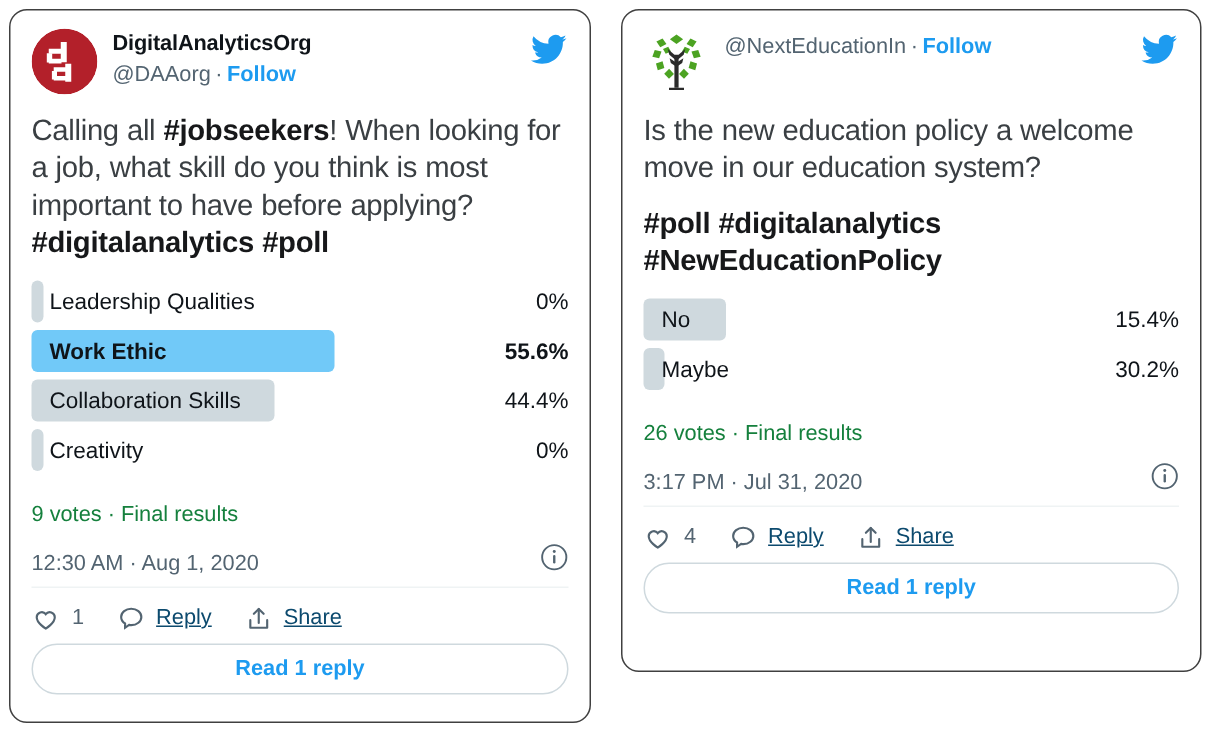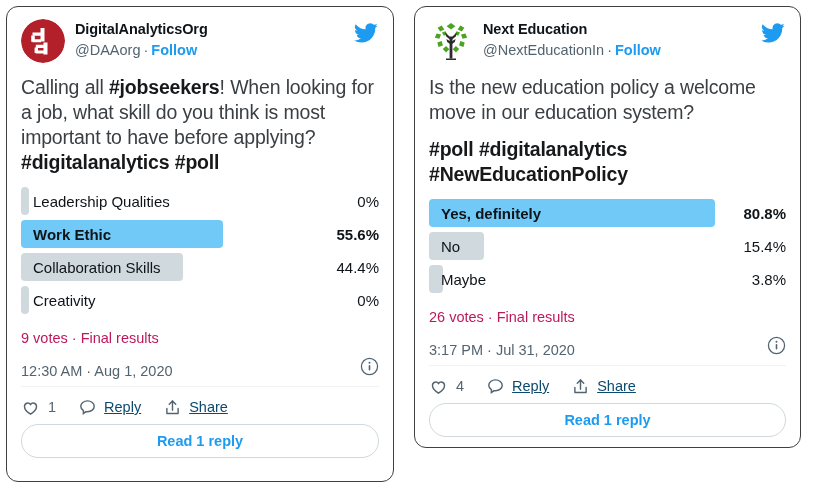--- a/index.html
+++ b/index.html
@@ -141,22 +141,22 @@
     font-size: 15px;
     color: #0f1419;
     text-align: right;
     padding-left: 10px;
     white-space: nowrap;
   }
   .poll-row.winner .poll-pct { font-weight: bold; }
 
   .poll-meta {
     font-size: 14.5px;
-    color: #be185d;
-    margin-top: 14px;
+    color: #15803d;
+    margin-top: 19px;
     line-height: 20px;
   }
 
   
   .time-row {
     display: flex;
     align-items: center;
     justify-content: space-between;
     margin-top: 5px;
     height: 26px;
@@ -341,57 +341,49 @@
             <path d="M20.6 17.5 h2.8 v22 h-2.8 z"></path>
             <path d="M21.4 18.2 l-5.2-4.6 1 3.9 4 3.3z"></path>
             <path d="M22.6 18.2 l5.2-4.6 -1 3.9 -4 3.3z"></path>
             <path d="M21.5 22.5 l-4.1-2.6 .8 3.1 3.2 2.2z"></path>
             <path d="M22.5 22.5 l4.1-2.6 -.8 3.1 -3.2 2.2z"></path>
             <path d="M17 39.5 h10 v1.5 h-10 z"></path>
           </g>
         </svg>
       </div>
       <div class="names">
-        <div class="display-name">Next Education</div>
         <div class="handle-row"><span>@NextEducationIn</span><span class="sep">·</span><span class="follow-link">Follow</span></div>
       </div>
       <div class="bird">
         <svg viewBox="0 0 24 24" xmlns="http://www.w3.org/2000/svg">
             <path fill="#1d9bf0" d="M23.64 4.57c-.87.39-1.8.65-2.78.76 1-.6 1.77-1.55 2.13-2.69-.94.56-1.98.96-3.08 1.18a4.85 4.85 0 0 0-8.27 4.42A13.77 13.77 0 0 1 1.67 3.15a4.85 4.85 0 0 0 1.5 6.48c-.79-.02-1.54-.24-2.2-.6v.06a4.85 4.85 0 0 0 3.9 4.76c-.42.11-.85.17-1.3.17-.32 0-.62-.03-.92-.08a4.86 4.86 0 0 0 4.53 3.37 9.74 9.74 0 0 1-6.03 2.08c-.39 0-.78-.02-1.15-.07a13.73 13.73 0 0 0 7.44 2.18c8.93 0 13.81-7.4 13.81-13.81l-.02-.63c.95-.68 1.77-1.54 2.42-2.5z"></path>
           </svg>
       </div>
     </div>
 
     <div class="tweet-text">
       <span>Is the new education policy a welcome move in our education system?</span>
       <span class="gap-line"></span>
       <span class="tag-block"><span class="tag">#poll</span> <span class="tag">#digitalanalytics</span> <span class="tag">#NewEducationPolicy</span></span>
     </div>
 
     <div class="poll">
-      <div class="poll-row winner">
-        <div class="poll-track">
-          <div class="poll-bar winner" style="width:94%"></div>
-          <div class="poll-label">Yes, definitely</div>
-        </div>
-        <div class="poll-pct">80.8%</div>
-      </div>
       <div class="poll-row">
         <div class="poll-track">
           <div class="poll-bar" style="width:18%"></div>
           <div class="poll-label">No</div>
         </div>
         <div class="poll-pct">15.4%</div>
       </div>
       <div class="poll-row">
         <div class="poll-track">
           <div class="poll-bar" style="width:4.5%"></div>
           <div class="poll-label">Maybe</div>
         </div>
-        <div class="poll-pct">3.8%</div>
+        <div class="poll-pct">30.2%</div>
       </div>
       <div class="poll-meta">26 votes · Final results</div>
     </div>
 
     <div class="time-row">
       <div class="timestamp">3:17 PM · Jul 31, 2020</div>
       <div class="info-icon">
         <svg viewBox="0 0 24 24" xmlns="http://www.w3.org/2000/svg">
           <circle cx="12" cy="12" r="10.2" fill="none" stroke="#536471" stroke-width="1.6"></circle>
           <circle cx="12" cy="7.2" r="1.25" fill="#536471"></circle>

